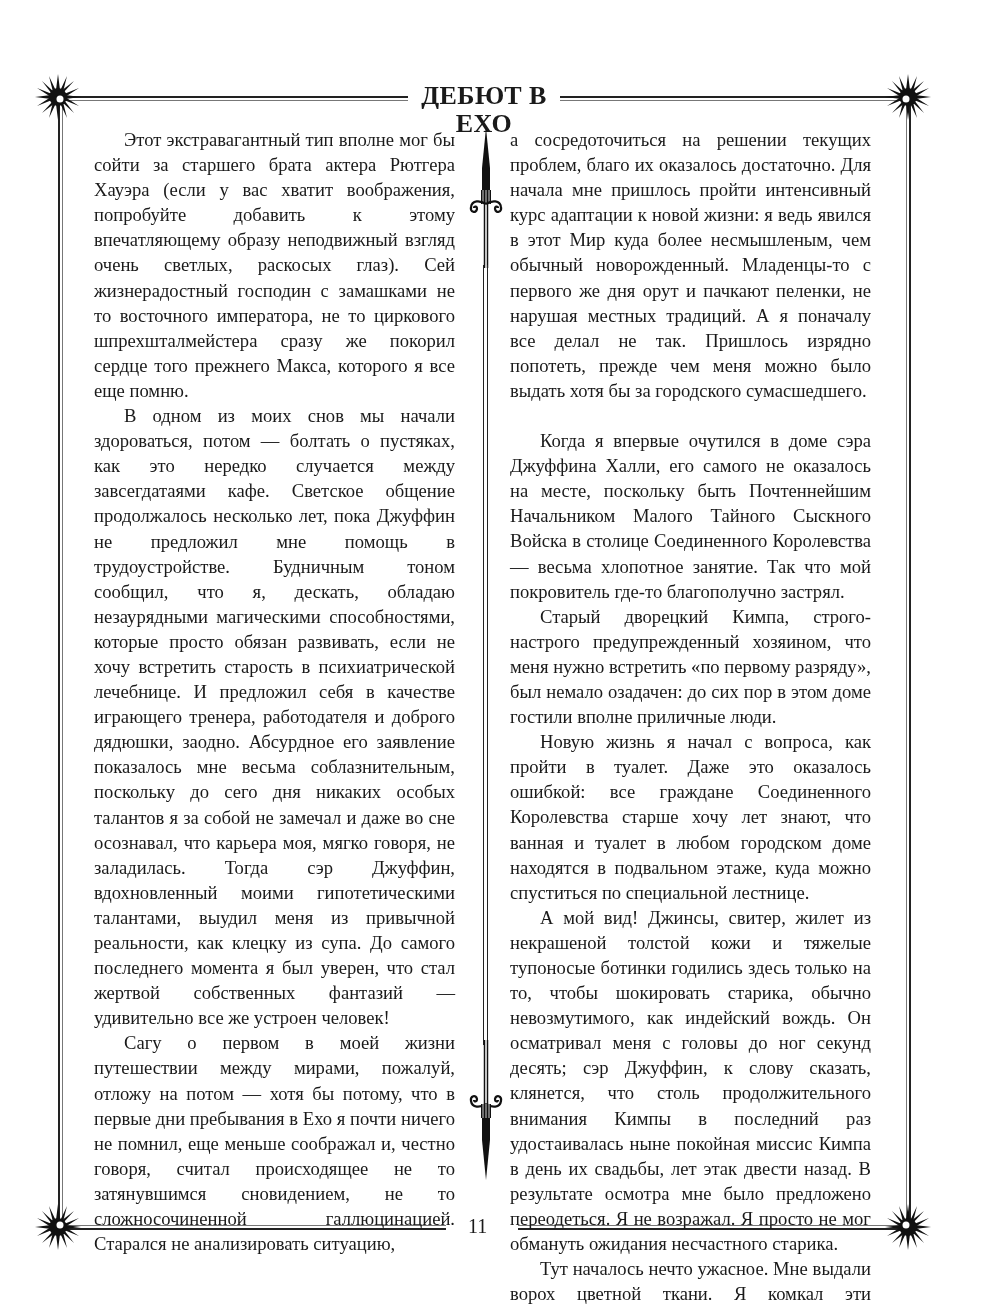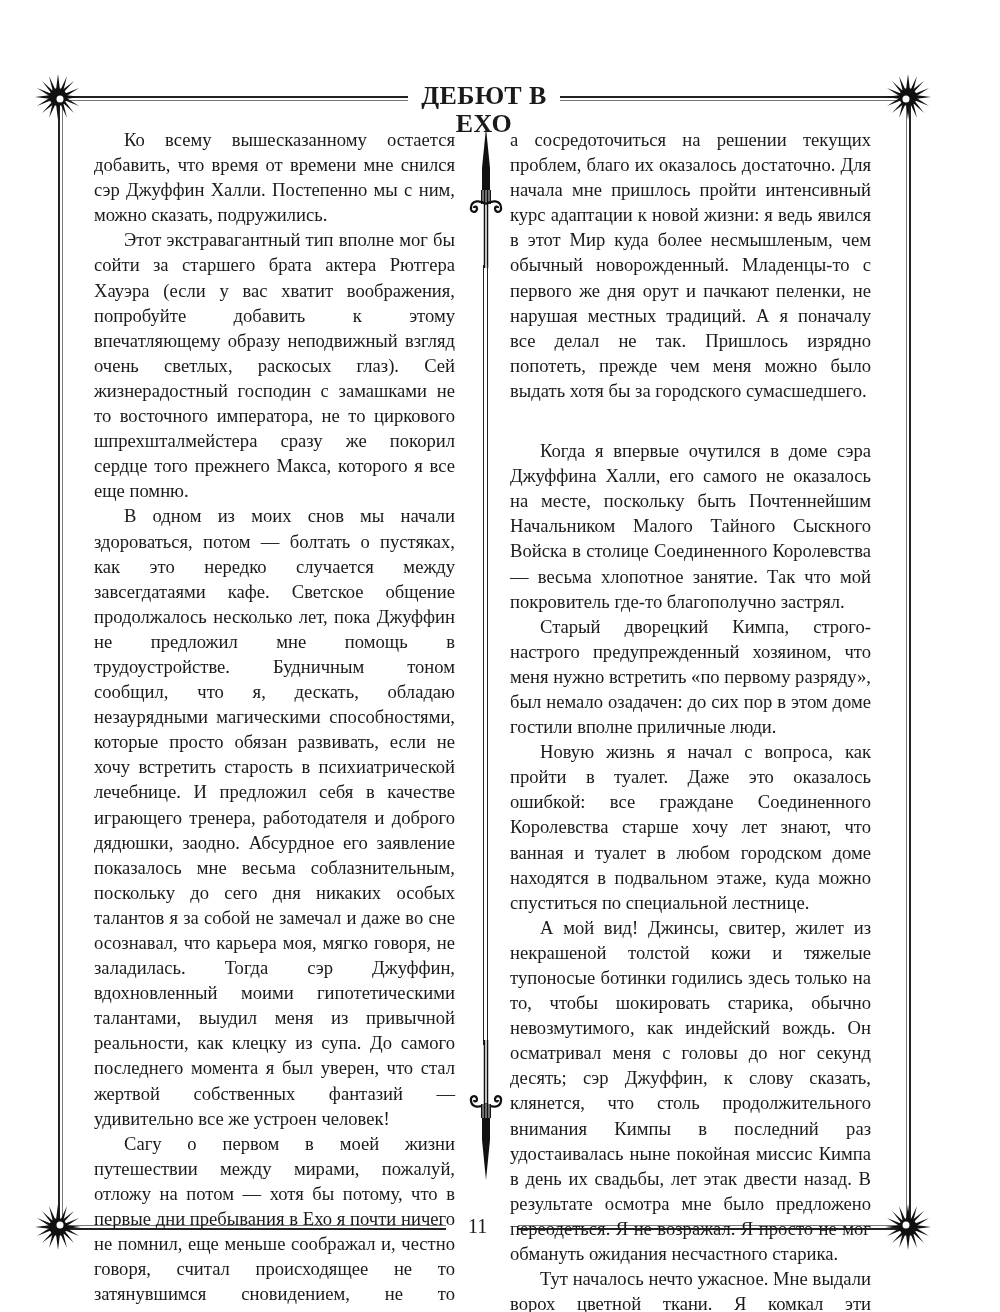--- a/index.html
+++ b/index.html
@@ -22,21 +22,21 @@
 
   .header-title { position: absolute; left: 408px; top: 82px; width: 152px; text-align: center; font-size: 26px; font-weight: bold; letter-spacing: 0.5px; line-height: 28px; }
 
   .page-number { position: absolute; left: 468px; top: 1214px; width: 72px; text-align: left; font-size: 20px; font-weight: normal; line-height: 24px; }
 
   .column { position: absolute; top: 127px; width: 361px; font-size: 18.6px; line-height: 25.1px; text-align: justify; }
   .col-left { left: 94px; }
   .col-right { left: 510px; width: 361px; }
   .column p { margin: 0; text-indent: 30px; }
   .column p.cont { text-indent: 0; }
-  .column p.gap { margin-top: 35px; }
+  .column p.gap { margin-top: 25px; }
 
   .sword { position: absolute; left: 466px; width: 40px; }
   .sword svg { display: block; }
   .sword-top { top: 128px; height: 140px; }
   .sword-bottom { top: 1040px; height: 140px; }
   .sword-shaft { position: absolute; left: 483px; top: 265px; width: 5px; height: 780px; border-left: 1.5px solid #222; border-right: 1.5px solid #222; box-sizing: border-box; }
 </style>
 </head>
 <body>
 
@@ -168,21 +168,20 @@
     <path d="M20,64 C26,68 34,68 35,61 C36,56 30,54 29,59 C29,62 32,62 32,60" fill="none" stroke="#111" stroke-width="2.2"></path>
     <rect x="15" y="64" width="10" height="14" fill="#111"></rect>
     <line x1="17" y1="64" x2="17" y2="78" stroke="#fff" stroke-width="0.8"></line>
     <line x1="20" y1="64" x2="20" y2="78" stroke="#fff" stroke-width="0.8"></line>
     <line x1="23" y1="64" x2="23" y2="78" stroke="#fff" stroke-width="0.8"></line>
     <polygon points="16,78 24,78 24,100 22,120 20,140 18,120 16,100" fill="#111"></polygon>
   </svg>
 </div>
 
 <div class="column col-left">
-  <p>Ко всему вышесказанному остается добавить, что время от времени мне снился сэр Джуффин Халли. Постепенно мы с ним, можно сказать, подружились.</p>
   <p>Этот экстравагантный тип вполне мог бы сойти за старшего брата актера Рютгера Хауэра (если у вас хватит воображения, попробуйте добавить к этому впечатляющему образу неподвижный взгляд очень светлых, раскосых глаз). Сей жизнерадостный господин с замашками не то восточного императора, не то циркового шпрехшталмейстера сразу же покорил сердце того прежнего Макса, которого я все еще помню.</p>
   <p>В одном из моих снов мы начали здороваться, потом — болтать о пустяках, как это нередко случается между завсегдатаями кафе. Светское общение продолжалось несколько лет, пока Джуффин не предложил мне помощь в трудоустройстве. Будничным тоном сообщил, что я, дескать, обладаю незаурядными магическими способностями, которые просто обязан развивать, если не хочу встретить старость в психиатрической лечебнице. И предложил себя в качестве играющего тренера, работодателя и доброго дядюшки, заодно. Абсурдное его заявление показалось мне весьма соблазнительным, поскольку до сего дня никаких особых талантов я за собой не замечал и даже во сне осознавал, что карьера моя, мягко говоря, не заладилась. Тогда сэр Джуффин, вдохновленный моими гипотетическими талантами, выудил меня из привычной реальности, как клецку из супа. До самого последнего момента я был уверен, что стал жертвой собственных фантазий — удивительно все же устроен человек!</p>
   <p>Сагу о первом в моей жизни путешествии между мирами, пожалуй, отложу на потом — хотя бы потому, что в первые дни пребывания в Ехо я почти ничего не помнил, еще меньше соображал и, честно говоря, считал происходящее не то затянувшимся сновидением, не то сложносочиненной галлюцинацией. Старался не анализировать ситуацию,</p>
 </div>
 
 <div class="column col-right">
   <p class="cont">а сосредоточиться на решении текущих проблем, благо их оказалось достаточно. Для начала мне пришлось пройти интенсивный курс адаптации к новой жизни: я ведь явился в этот Мир куда более несмышленым, чем обычный новорожденный. Младенцы-то с первого же дня орут и пачкают пеленки, не нарушая местных традиций. А я поначалу все делал не так. Пришлось изрядно попотеть, прежде чем меня можно было выдать хотя бы за городского сумасшедшего.</p>
   <p class="gap">Когда я впервые очутился в доме сэра Джуффина Халли, его самого не оказалось на месте, поскольку быть Почтеннейшим Начальником Малого Тайного Сыскного Войска в столице Соединенного Королевства — весьма хлопотное занятие. Так что мой покровитель где-то благополучно застрял.</p>
   <p>Старый дворецкий Кимпа, строго-настрого предупрежденный хозяином, что меня нужно встретить «по первому разряду», был немало озадачен: до сих пор в этом доме гостили вполне приличные люди.</p>
   <p>Новую жизнь я начал с вопроса, как пройти в туалет. Даже это оказалось ошибкой: все граждане Соединенного Королевства старше хочу лет знают, что ванная и туалет в любом городском доме находятся в подвальном этаже, куда можно спуститься по специальной лестнице.</p>

